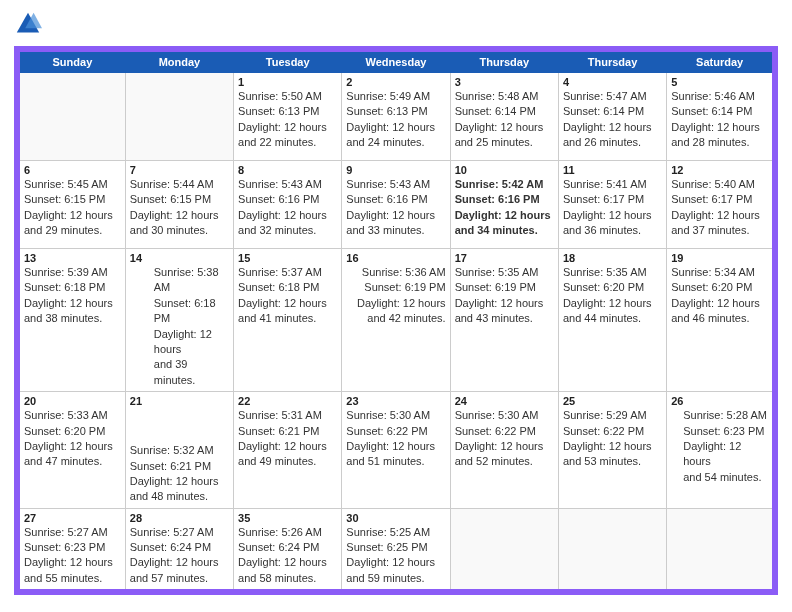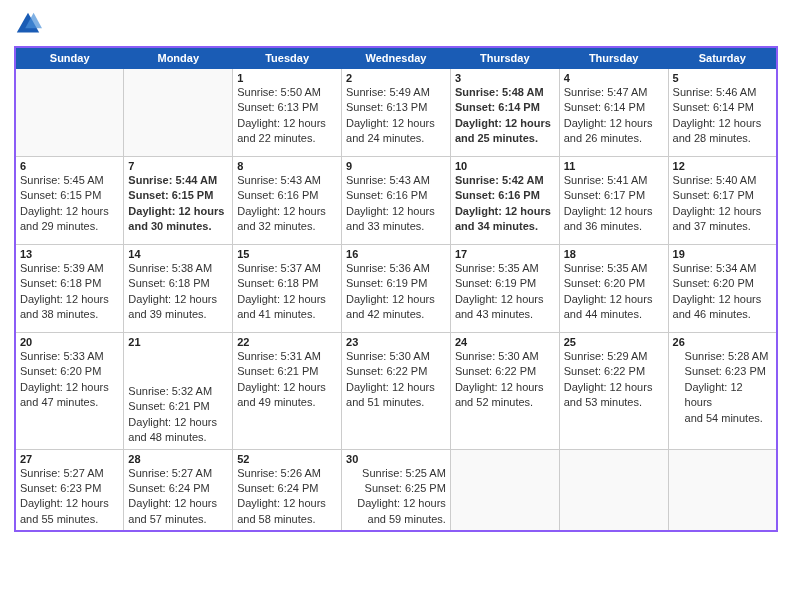--- a/index.html
+++ b/index.html
@@ -57,21 +57,21 @@
       line-height: 1.1;
     }
     .title-location {
       font-size: 14px;
       color: #444;
       margin-top: 2px;
     }
     .calendar {
       width: 100%;
       border-collapse: collapse;
-      border: 2px solid #8b5cf6;
+      border: 6px solid #8b5cf6;
       table-layout: fixed;
     }
     .calendar th {
       background: #1a5cb5;
       color: #fff;
       text-align: center;
       font-size: 11px;
       font-weight: bold;
       padding: 4px 2px;
       border: 1px solid #1a5cb5;
@@ -151,21 +151,21 @@
           </td>
           <td>
             <div class="day-num">2</div>
             <div class="day-info" style="white-space: pre-line;">Sunrise: 5:49 AM
 Sunset: 6:13 PM
 Daylight: 12 hours
 and 24 minutes.</div>
           </td>
           <td>
             <div class="day-num">3</div>
-            <div class="day-info" style="white-space: pre-line; font-weight: bold;">Sunrise: 5:48 AM
+            <div class="day-info" style="white-space: pre-line;">Sunrise: 5:48 AM
 Sunset: 6:14 PM
 Daylight: 12 hours
 and 25 minutes.</div>
           </td>
           <td>
             <div class="day-num">4</div>
             <div class="day-info" style="white-space: pre-line;">Sunrise: 5:47 AM
 Sunset: 6:14 PM
 Daylight: 12 hours
 and 26 minutes.</div>
@@ -181,21 +181,21 @@
         <tr class="week-row">
           <td>
             <div class="day-num">6</div>
             <div class="day-info" style="white-space: pre-line;">Sunrise: 5:45 AM
 Sunset: 6:15 PM
 Daylight: 12 hours
 and 29 minutes.</div>
           </td>
           <td>
             <div class="day-num">7</div>
-            <div class="day-info" style="white-space: pre-line; font-weight: bold;">Sunrise: 5:44 AM
+            <div class="day-info" style="white-space: pre-line;">Sunrise: 5:44 AM
 Sunset: 6:15 PM
 Daylight: 12 hours
 and 30 minutes.</div>
           </td>
           <td>
             <div class="day-num">8</div>
             <div class="day-info" style="white-space: pre-line;">Sunrise: 5:43 AM
 Sunset: 6:16 PM
 Daylight: 12 hours
 and 32 minutes.</div>
@@ -232,35 +232,35 @@
         <tr class="week-row">
           <td>
             <div class="day-num">13</div>
             <div class="day-info" style="white-space: pre-line;">Sunrise: 5:39 AM
 Sunset: 6:18 PM
 Daylight: 12 hours
 and 38 minutes.</div>
           </td>
           <td>
             <div class="day-num">14</div>
-            <div class="day-info" style="white-space: pre-line;">Sunrise: 5:38 AM
+            <div class="day-info" style="white-space: pre-line; margin-left: 24px;">Sunrise: 5:38 AM
 Sunset: 6:18 PM
 Daylight: 12 hours
 and 39 minutes.</div>
           </td>
           <td>
             <div class="day-num">15</div>
             <div class="day-info" style="white-space: pre-line;">Sunrise: 5:37 AM
 Sunset: 6:18 PM
 Daylight: 12 hours
 and 41 minutes.</div>
           </td>
           <td>
             <div class="day-num">16</div>
-            <div class="day-info" style="white-space: pre-line;">Sunrise: 5:36 AM
+            <div class="day-info" style="white-space: pre-line; text-align: right;">Sunrise: 5:36 AM
 Sunset: 6:19 PM
 Daylight: 12 hours
 and 42 minutes.</div>
           </td>
           <td>
             <div class="day-num">17</div>
             <div class="day-info" style="white-space: pre-line;">Sunrise: 5:35 AM
 Sunset: 6:19 PM
 Daylight: 12 hours
 and 43 minutes.</div>
@@ -340,29 +340,29 @@
 and 55 minutes.</div>
           </td>
           <td>
             <div class="day-num">28</div>
             <div class="day-info" style="white-space: pre-line;">Sunrise: 5:27 AM
 Sunset: 6:24 PM
 Daylight: 12 hours
 and 57 minutes.</div>
           </td>
           <td>
-            <div class="day-num">52</div>
+            <div class="day-num">35</div>
             <div class="day-info" style="white-space: pre-line;">Sunrise: 5:26 AM
 Sunset: 6:24 PM
 Daylight: 12 hours
 and 58 minutes.</div>
           </td>
           <td>
             <div class="day-num">30</div>
-            <div class="day-info" style="white-space: pre-line; text-align: right;">Sunrise: 5:25 AM
+            <div class="day-info" style="white-space: pre-line;">Sunrise: 5:25 AM
 Sunset: 6:25 PM
 Daylight: 12 hours
 and 59 minutes.</div>
           </td>
           <td class="empty"></td>
           <td class="empty"></td>
           <td class="empty"></td>
         </tr>
       </tbody>
   </table>

